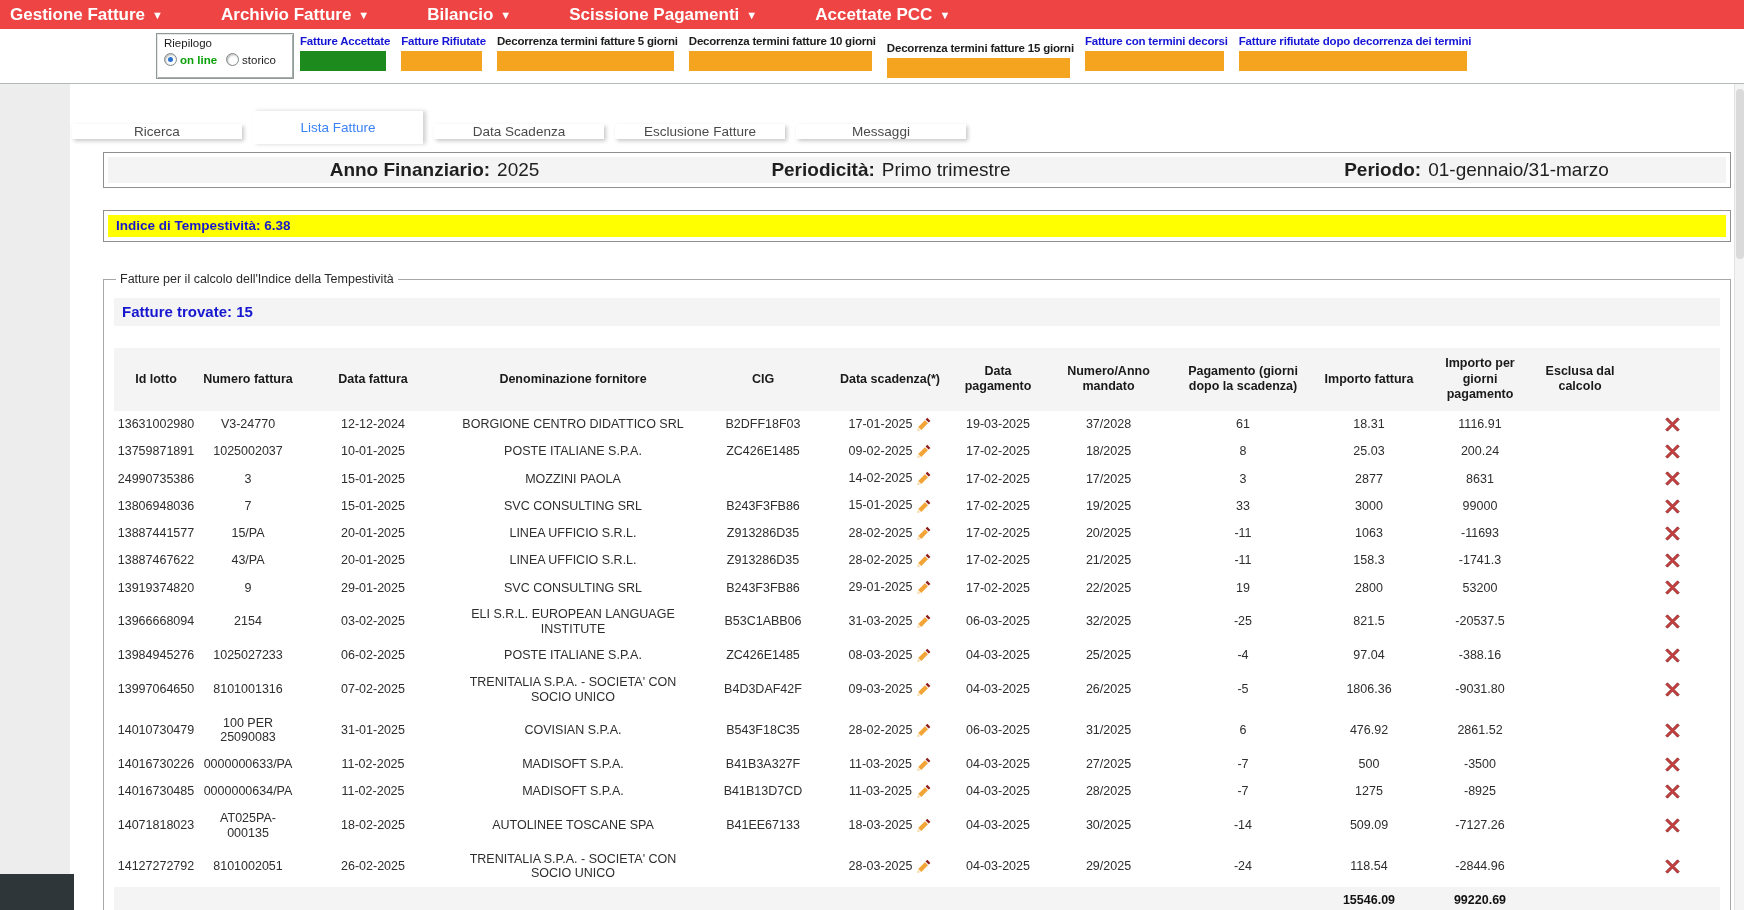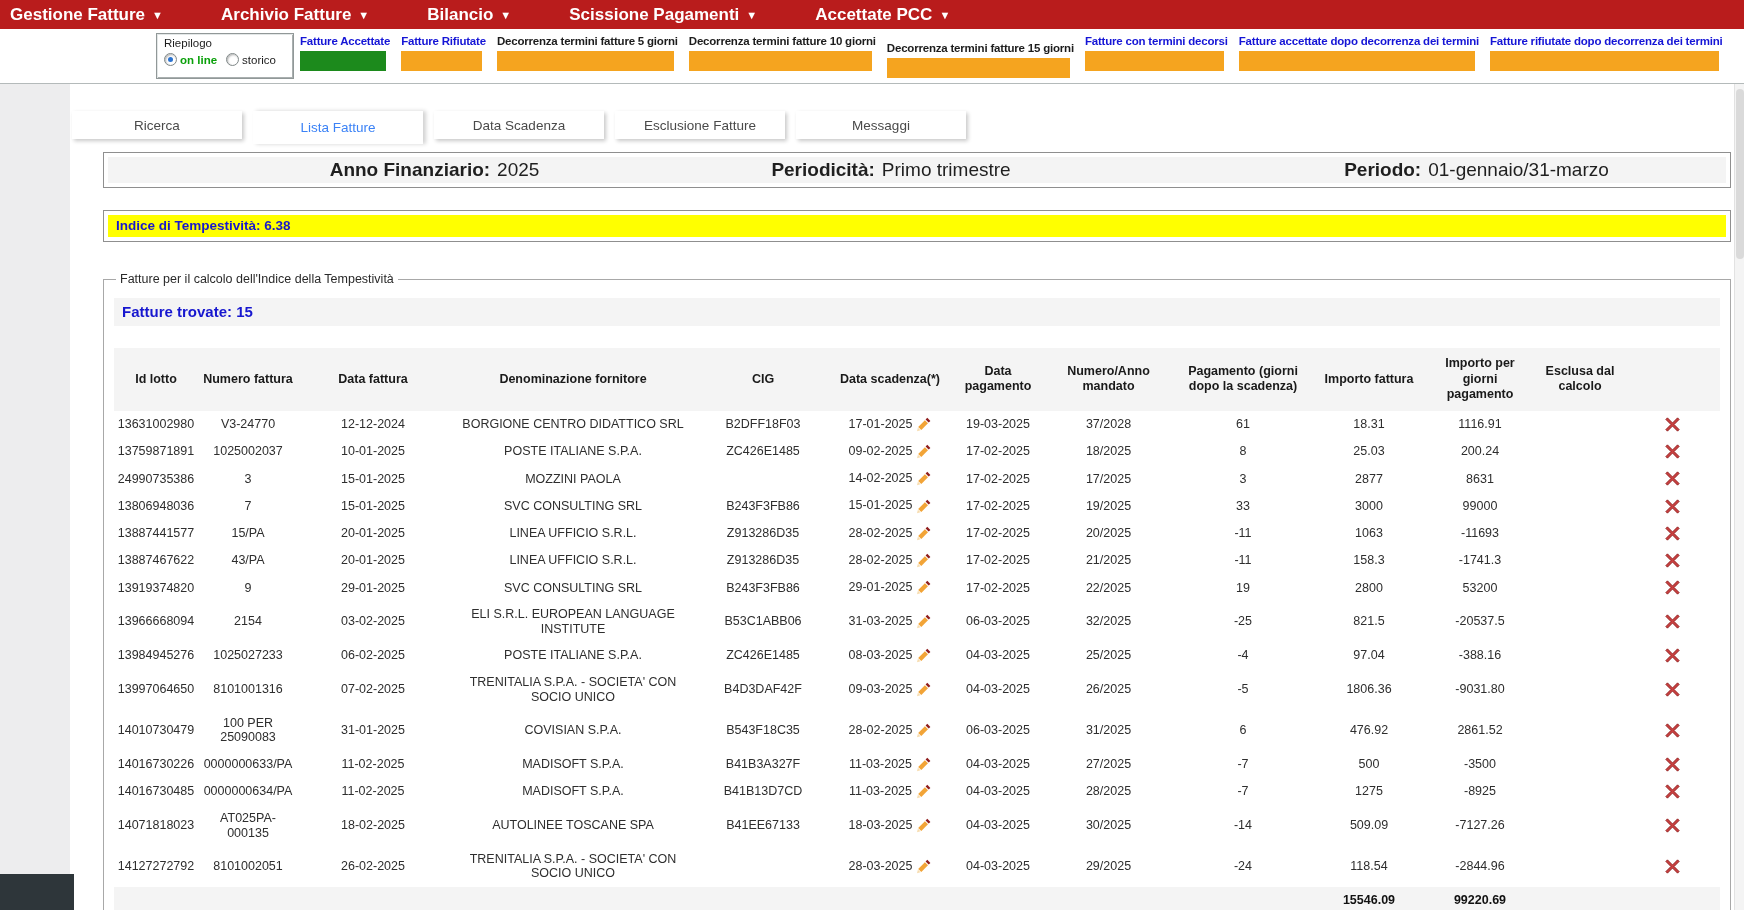--- a/index.html
+++ b/index.html
@@ -1,21 +1,21 @@
 <!DOCTYPE html>
 <html><head>
 <meta charset="utf-8">
 <style>
   * { box-sizing: border-box; }
   html,body { margin:0; padding:0; }
   body { font-family:"Liberation Sans", sans-serif; background:#ededee; }
   .page { position:relative; width:1744px; height:910px; overflow:hidden; background:#ededee; }
 
   
-  .topnav { height:29px; background:#b91c1c; display:flex; align-items:center; gap:58px; padding-left:10px; }
+  .topnav { height:29px; background:#ef4444; display:flex; align-items:center; gap:58px; padding-left:10px; }
   .nav-item { display:flex; align-items:center; color:#fff; font-weight:bold; font-size:17px; white-space:nowrap; cursor:pointer; }
   .nav-caret { font-size:11px; margin-left:7px; margin-top:1px; }
 
   
   .toolbar { height:55px; background:#ffffff; position:relative; border-bottom:1px solid #b4baba; }
   .riepilogo { position:absolute; left:156px; top:4px; width:138px; height:46px; border:1px solid #919898;
                box-shadow:inset 1px 1px 0 #e3e7e7, inset -1px -1px 0 #a9afaf; padding:3px 7px; }
   .riepilogo-label { font-size:11.5px; color:#1c1c1c; }
   .radio-row { display:flex; gap:9px; margin-top:4px; align-items:center; }
   .radio-opt { display:flex; align-items:center; gap:3px; font-size:11.5px; cursor:pointer; }
@@ -30,21 +30,21 @@
   .legend-label { font-size:11.5px; font-weight:bold; letter-spacing:-0.2px; white-space:nowrap; margin-bottom:4px; }
   .swatch { height:20px; width:auto; margin-right:4px; }
 
   
   .content { display:flex; height:826px; }
   .gutter { width:70px; background:#ededee; flex:0 0 auto; }
   .panel { flex:1; background:#fff; padding-top:27px; overflow:hidden; }
   .scroll { width:10px; background:#f4f4f4; border-left:1px solid #e2e2e2; flex:0 0 auto; }
   .scroll .thumb { width:8px; height:170px; margin:5px auto 0; background:#dadada; border-radius:4px; }
 
-  .tabs { display:flex; gap:11px; height:28px; margin-left:2px; position:relative; }
+  .tabs { display:flex; gap:11px; height:28px; margin-left:2px; position:relative;align-items:flex-end; }
   .tab { width:170px; display:flex; align-items:center; justify-content:center; font-size:13.5px; color:#4a4a4a;
          background:#fff; box-shadow:2px 2px 4px rgba(0,0,0,.22); cursor:pointer; white-space:nowrap; }
   .tab.active { font-weight:normal; color:#3b82f6; height:33px; margin-bottom:-5px; z-index:2; box-shadow:3px 0 4px rgba(0,0,0,.18); }
 
   .box { border:1px solid #8f8f8f; background:#fff; margin:13px 3px 0 33px; padding:4px; }
   .period-strip { background:#f4f4f4; height:26px; position:relative; font-size:19px; color:#1f1f1f; }
   .period-item { position:absolute; top:0; line-height:26px; white-space:nowrap; }
   .p-anno { left:13.7%; } .p-periodicita { left:41%; } .p-periodo { left:76.4%; }
   .blabel { font-weight:bold; margin-right:7px; }
 
@@ -130,24 +130,20 @@
         <div class="legend-item" data-interactable="false">
           <div class="legend-label" data-interactable="false" style="color: rgb(28, 28, 28);">Decorrenza termini fatture 10 giorni</div>
           <div class="swatch" data-interactable="false" style="background: rgb(245, 164, 31);"></div>
         </div>
         <div class="legend-item" data-interactable="false">
           <div class="legend-label" data-interactable="false" style="color: rgb(28, 28, 28);">Decorrenza termini fatture 15 giorni</div>
           <div class="swatch" data-interactable="false" style="background: rgb(245, 164, 31);"></div>
         </div>
         <div class="legend-item" data-interactable="true">
           <div class="legend-label" data-interactable="true" style="color: rgb(21, 21, 214);">Fatture con termini decorsi</div>
-          <div class="swatch" data-interactable="false" style="background: rgb(245, 164, 31);"></div>
-        </div>
-        <div class="legend-item" data-interactable="true">
-          <div class="legend-label" data-interactable="true" style="color: rgb(21, 21, 214);">Fatture accettate dopo decorrenza dei termini</div>
           <div class="swatch" data-interactable="false" style="background: rgb(245, 164, 31);"></div>
         </div>
         <div class="legend-item" data-interactable="true">
           <div class="legend-label" data-interactable="true" style="color: rgb(21, 21, 214);">Fatture rifiutate dopo decorrenza dei termini</div>
           <div class="swatch" data-interactable="false" style="background: rgb(245, 164, 31);"></div>
         </div>
       </div>
   </div>
 
   <div class="content" data-interactable="false">

